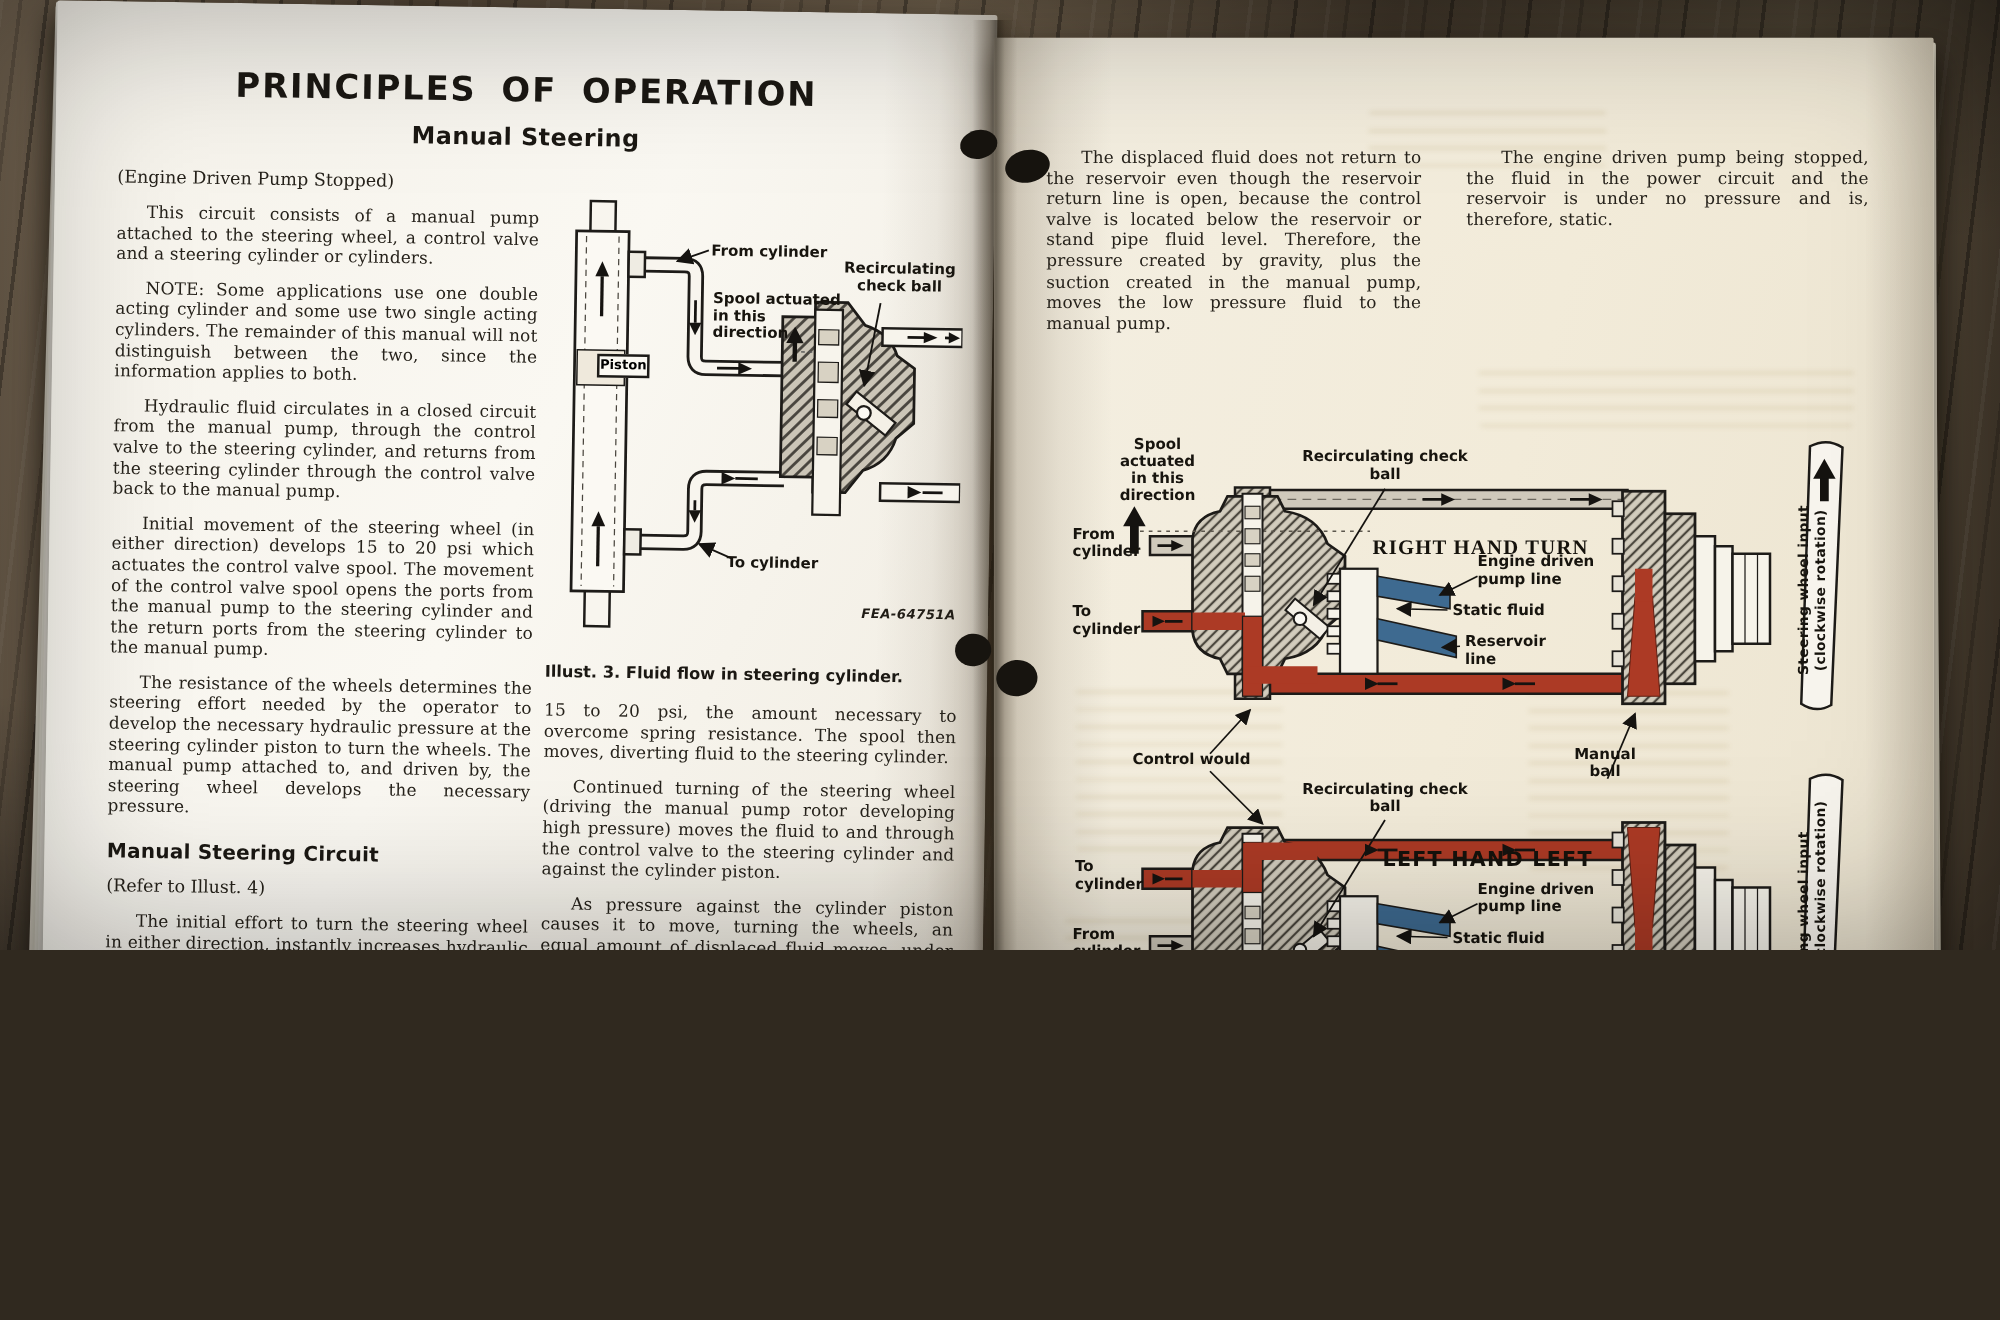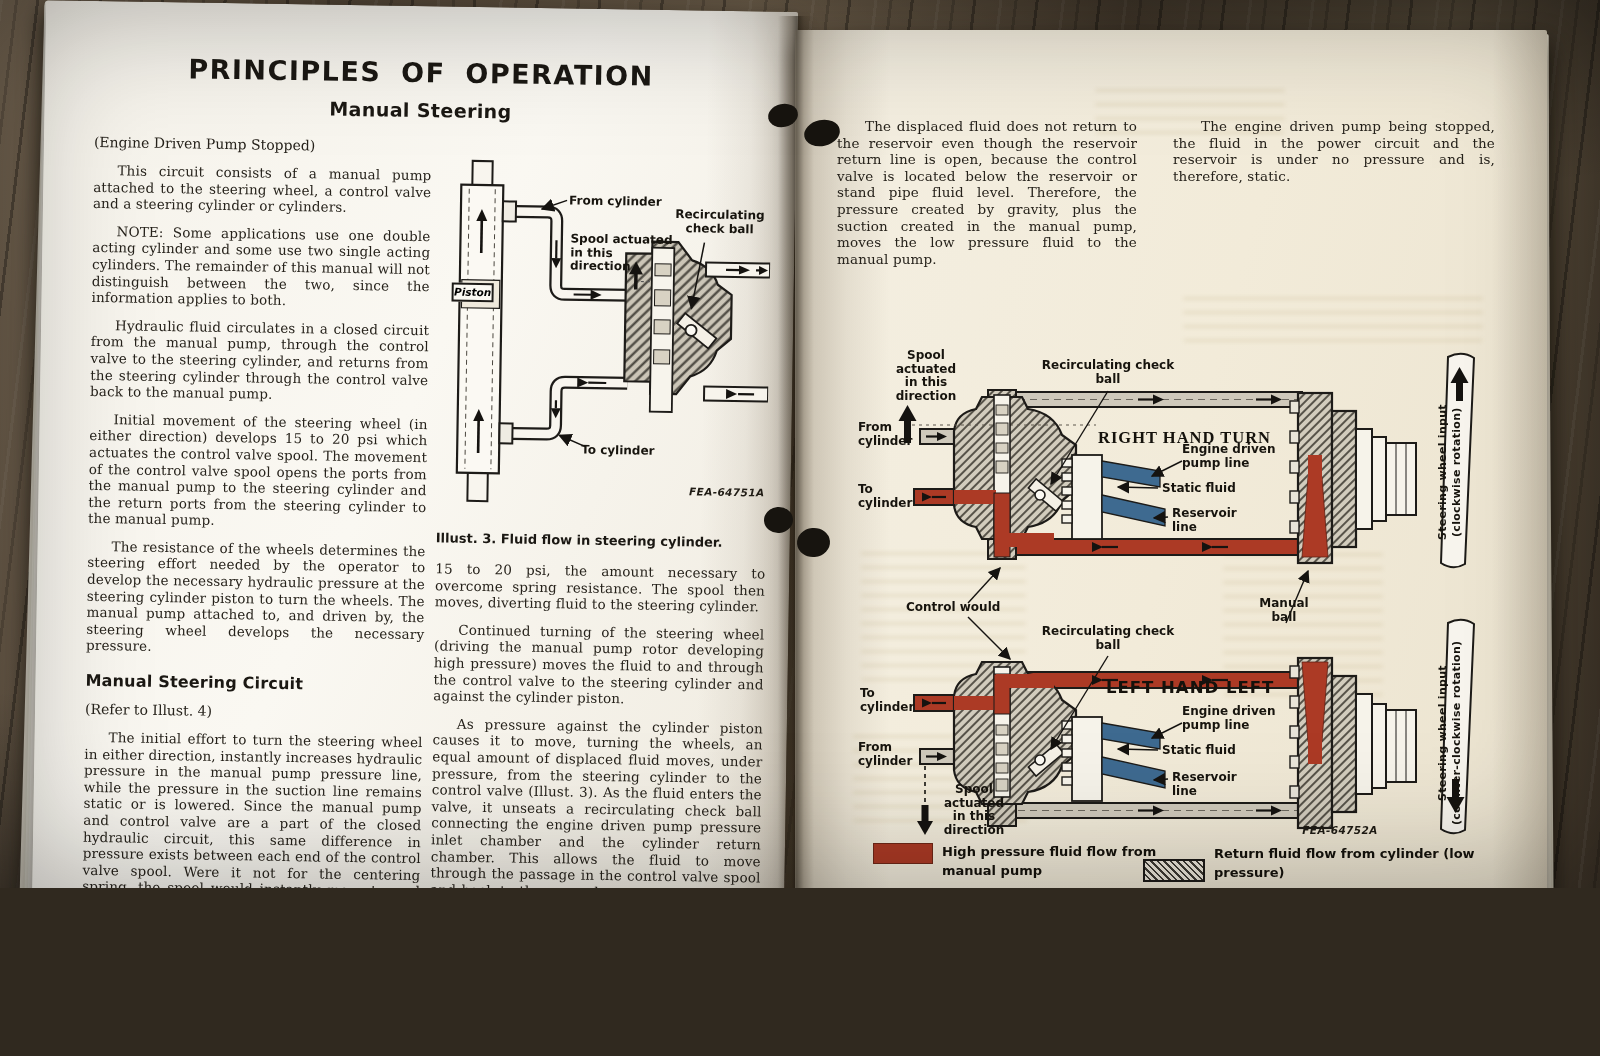--- a/index.html
+++ b/index.html
@@ -1,16 +1,16 @@
 <!DOCTYPE html>
 <html><head>
 <meta charset="utf-8">
 <style>
   html,body{margin:0;padding:0;background:#30291f;}
-  .stage{position:relative;width:1600px;height:888px;overflow:hidden;
+  .stage{position:relative;width:1600px;height:760px;overflow:hidden;
     font-family:"DejaVu Serif",serif;
     background:
       radial-gradient(1100px 420px at 88% -8%, rgba(0,0,0,.38), transparent 62%),
       radial-gradient(900px 420px at -4% 106%, rgba(0,0,0,.42), transparent 60%),
       repeating-linear-gradient(97deg, rgba(255,255,255,.05) 0 3px, transparent 3px 15px, rgba(0,0,0,.17) 15px 18px, transparent 18px 36px, rgba(0,0,0,.30) 36px 39px, transparent 39px 62px),
       linear-gradient(97deg,#746552 0%,#584a3a 20%,#70614d 44%,#4d4132 66%,#645743 85%,#3e3428 100%);
   }
   .vignette{position:absolute;inset:0;box-shadow:inset 0 0 140px rgba(0,0,0,.35);pointer-events:none;z-index:60;}
   .sheet{position:absolute;border-radius:2px;}
   .page{position:absolute;border-radius:2px;box-shadow:0 12px 26px rgba(10,8,4,.55);}
@@ -146,21 +146,21 @@
           <path d="M196,104 l-7,13 h14 z" fill="#151310"></path>
         <line x1="201" y1="124" x2="212" y2="124" stroke="#555" stroke-width="1.1" stroke-dasharray="3,3"></line>
 
         <line x1="126" y1="44" x2="101" y2="53" stroke="#151310" stroke-width="1.5" marker-end="url(#m1)"></line>
         <line x1="264" y1="84" x2="252" y2="150" stroke="#151310" stroke-width="1.5" marker-end="url(#m1)"></line>
         <line x1="148" y1="290" x2="122" y2="279" stroke="#151310" stroke-width="1.5" marker-end="url(#m1)"></line>
       </svg>
       <div class="dl" style="left:128px;top:38px;width:95px;">From cylinder</div>
       <div class="dl" style="left:130px;top:76px;width:106px;">Spool actuated in this direction</div>
       <div class="dl c" style="left:230px;top:50px;width:98px;">Recirculating check ball</div>
-      <div class="piston-label" style="left:12px;top:128px;width:38px;font-style:italic;">Piston</div>
+      <div class="piston-label" style="left:38px;top:128px;width:38px;">Piston</div>
       <div class="dl" style="left:144px;top:287px;width:90px;">To cylinder</div>
       <div class="fea" style="left:248px;top:327px;width:80px;text-align:right;">FEA-64751A</div>
     </div>
 
     <div class="col" style="left:398px;top:524px;width:330px;">
       <p class="cap">Illust. 3.  Fluid flow in steering cylinder.</p>
       <p class="bp" style="text-indent:0;">15 to 20 psi, the amount necessary to overcome spring resistance.  The spool then moves, diverting fluid to the steering cylinder.</p>
       <p class="bp">Continued turning of the steering wheel (driving the manual pump rotor developing high pressure) moves the fluid to and through the control valve to the steering cylinder and against the cylinder piston.</p>
       <p class="bp">As pressure against the cylinder piston causes it to move, turning the wheels, an equal amount of displaced fluid moves, under pressure, from the steering cylinder to the control valve (Illust. 3).  As the fluid enters the valve, it unseats a recirculating check ball connecting the engine driven pump pressure inlet chamber and the cylinder return chamber.  This allows the fluid to move through the passage in the control valve spool and back to the manual pump to complete the cycle.</p>
     </div>

